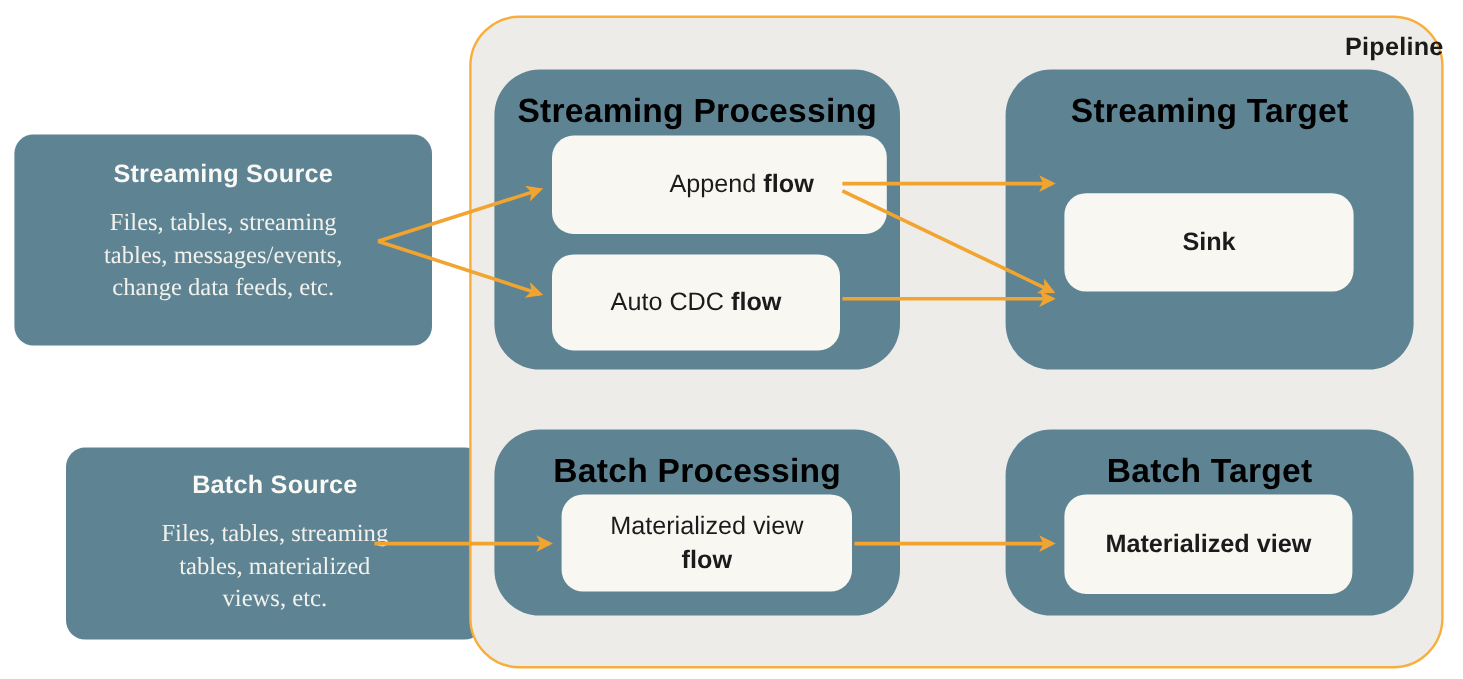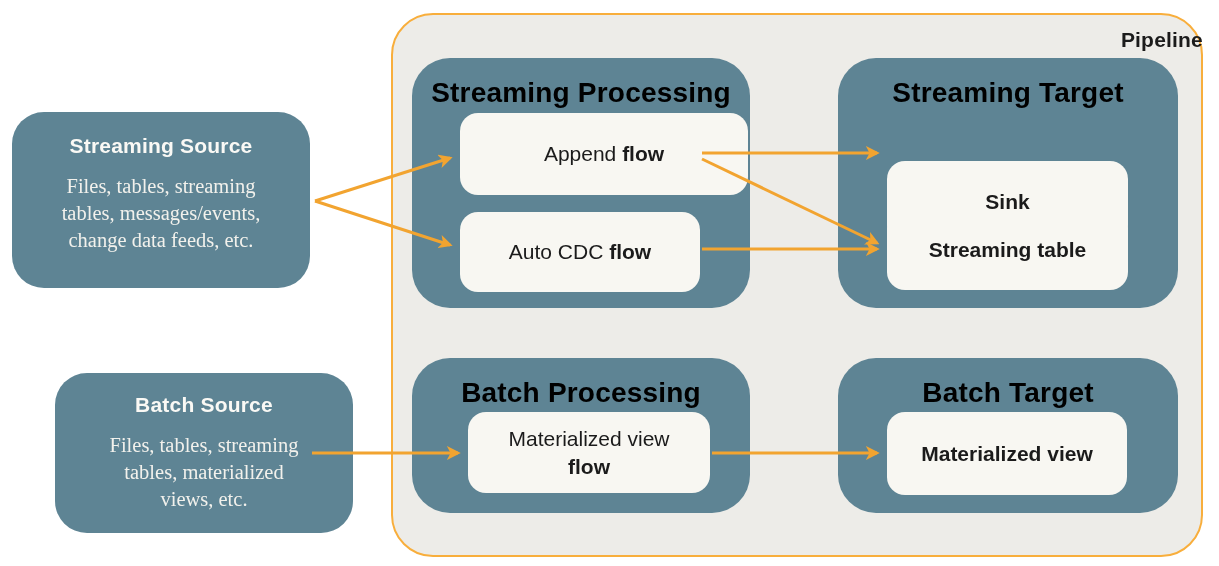--- a/index.html
+++ b/index.html
@@ -9,23 +9,23 @@
     height: 566px;
     background: #ffffff;
     font-family: "Liberation Sans", "DejaVu Sans", sans-serif;
     overflow: hidden;
   }
 
   
   .source-box {
     position: absolute;
     left: 12px;
-    width: 298px;
+    width: 348px;
     background: #5E8494;
-    border-radius: 32px;
+    border-radius: 16px;
     color: #F2F1EC;
     text-align: center;
     box-sizing: border-box;
   }
   .source-box.streaming { top: 112px; height: 176px; padding-top: 22px; }
   .source-box.batch     { top: 373px; height: 160px; padding-top: 20px; margin-left: 43px; }
   .source-title {
     font-weight: bold;
     font-size: 21px;
     color: #FAF9F5;
@@ -89,21 +89,21 @@
     border-radius: 18px;
     display: flex;
     align-items: center;
     justify-content: center;
     font-size: 21px;
     color: #1B1B1B;
     text-align: center;
     line-height: 28px;
   }
   .node-card .bold { font-weight: bold; }
-  .node-card.append-flow      { left: 460px; top: 113px; width: 288px; height: 82px; }
+  .node-card.append-flow      { left: 460px; top: 113px; width: 242px; height: 82px; padding-left: 37px; }
   .node-card.auto-cdc-flow    { left: 460px; top: 212px; width: 240px; height: 80px; }
   .node-card.sink             { left: 887px; top: 113px; width: 241px; height: 82px; margin-top: 48px; }
   .node-card.streaming-table  { left: 887px; top: 210px; width: 241px; height: 80px; }
   .node-card.mv-flow          { left: 468px; top: 412px; width: 242px; height: 81px; }
   .node-card.mv               { left: 887px; top: 412px; width: 240px; height: 83px; }
   .node-card.mv-flow .bold { display: block; }
 
   
   .arrows {
     position: absolute;
@@ -151,23 +151,20 @@
 
   <div class="node-card append-flow">
     <span><span>Append </span><span class="bold">flow</span></span>
   </div>
   <div class="node-card auto-cdc-flow">
     <span><span>Auto CDC </span><span class="bold">flow</span></span>
   </div>
   <div class="node-card sink">
     <span><span class="bold">Sink</span></span>
   </div>
-  <div class="node-card streaming-table">
-    <span><span class="bold">Streaming table</span></span>
-  </div>
   <div class="node-card mv-flow">
     <span><span>Materialized view</span><span class="bold">flow</span></span>
   </div>
   <div class="node-card mv">
     <span><span class="bold">Materialized view</span></span>
   </div>
 
   <svg class="arrows" viewBox="0 0 1219 566" xmlns="http://www.w3.org/2000/svg">
     <defs>
       <marker id="ah" viewBox="0 0 10 10" refX="8" refY="5" markerWidth="4.6" markerHeight="4.6" orient="auto-start-reverse">

